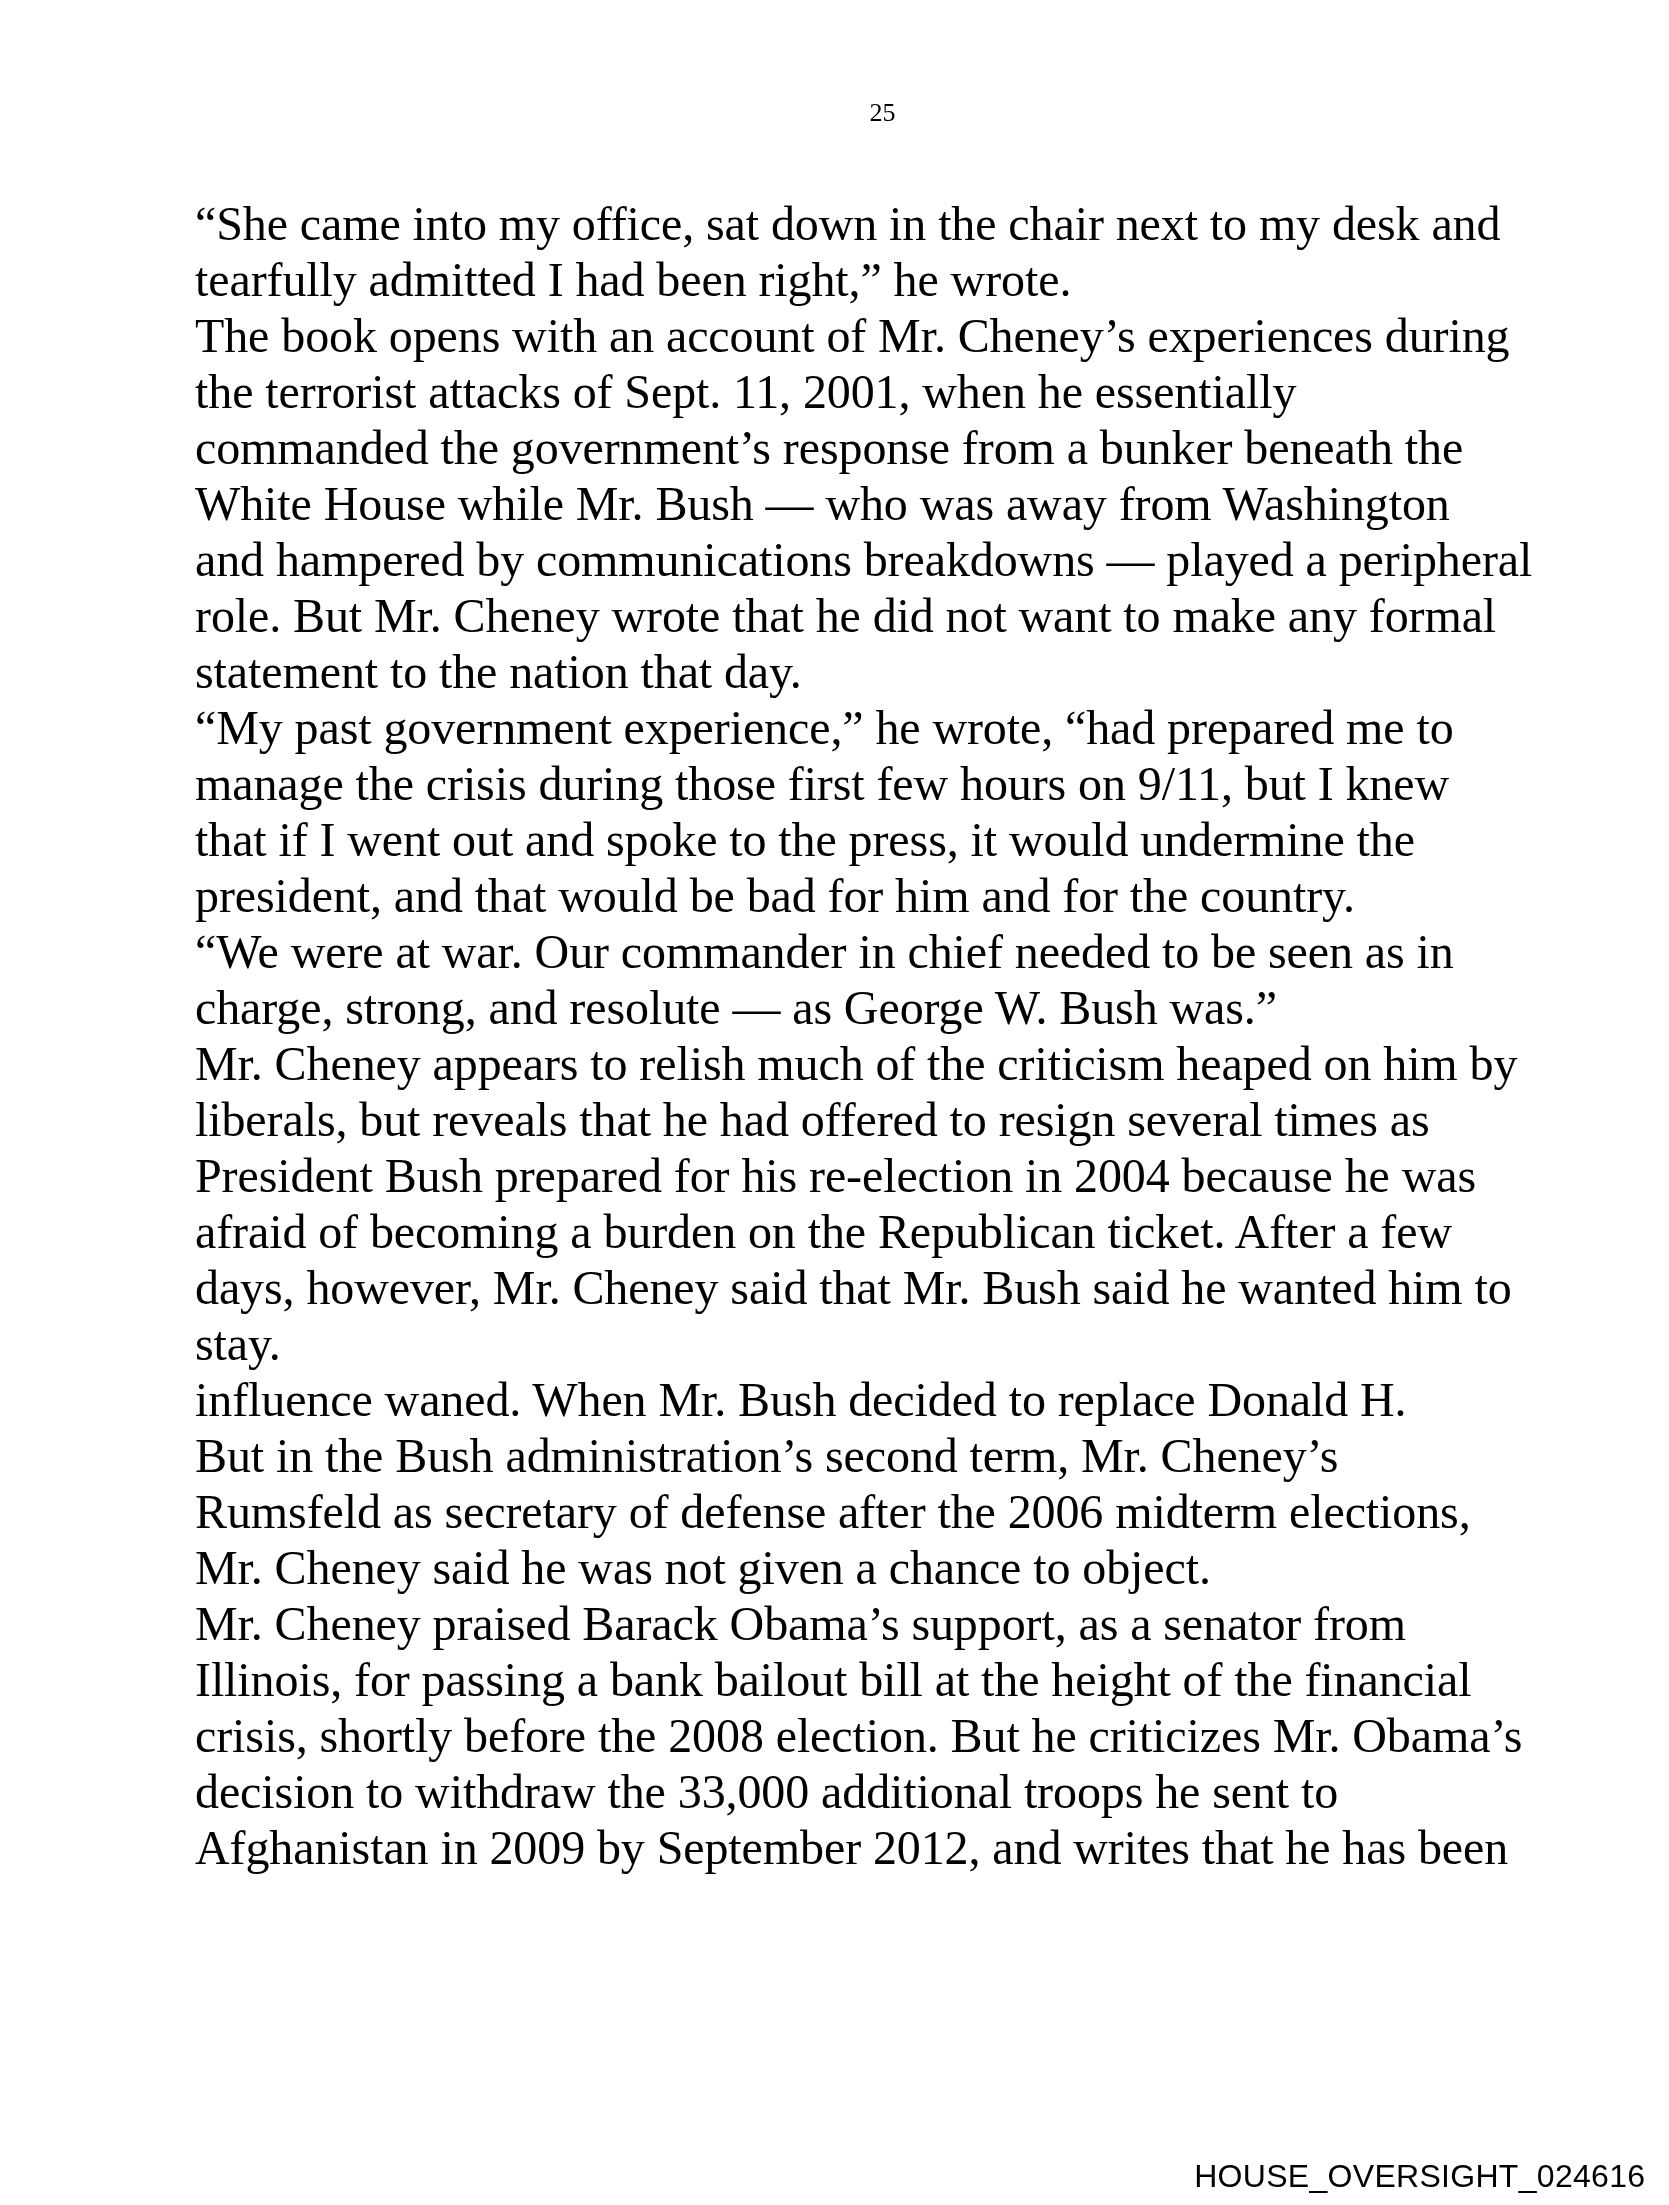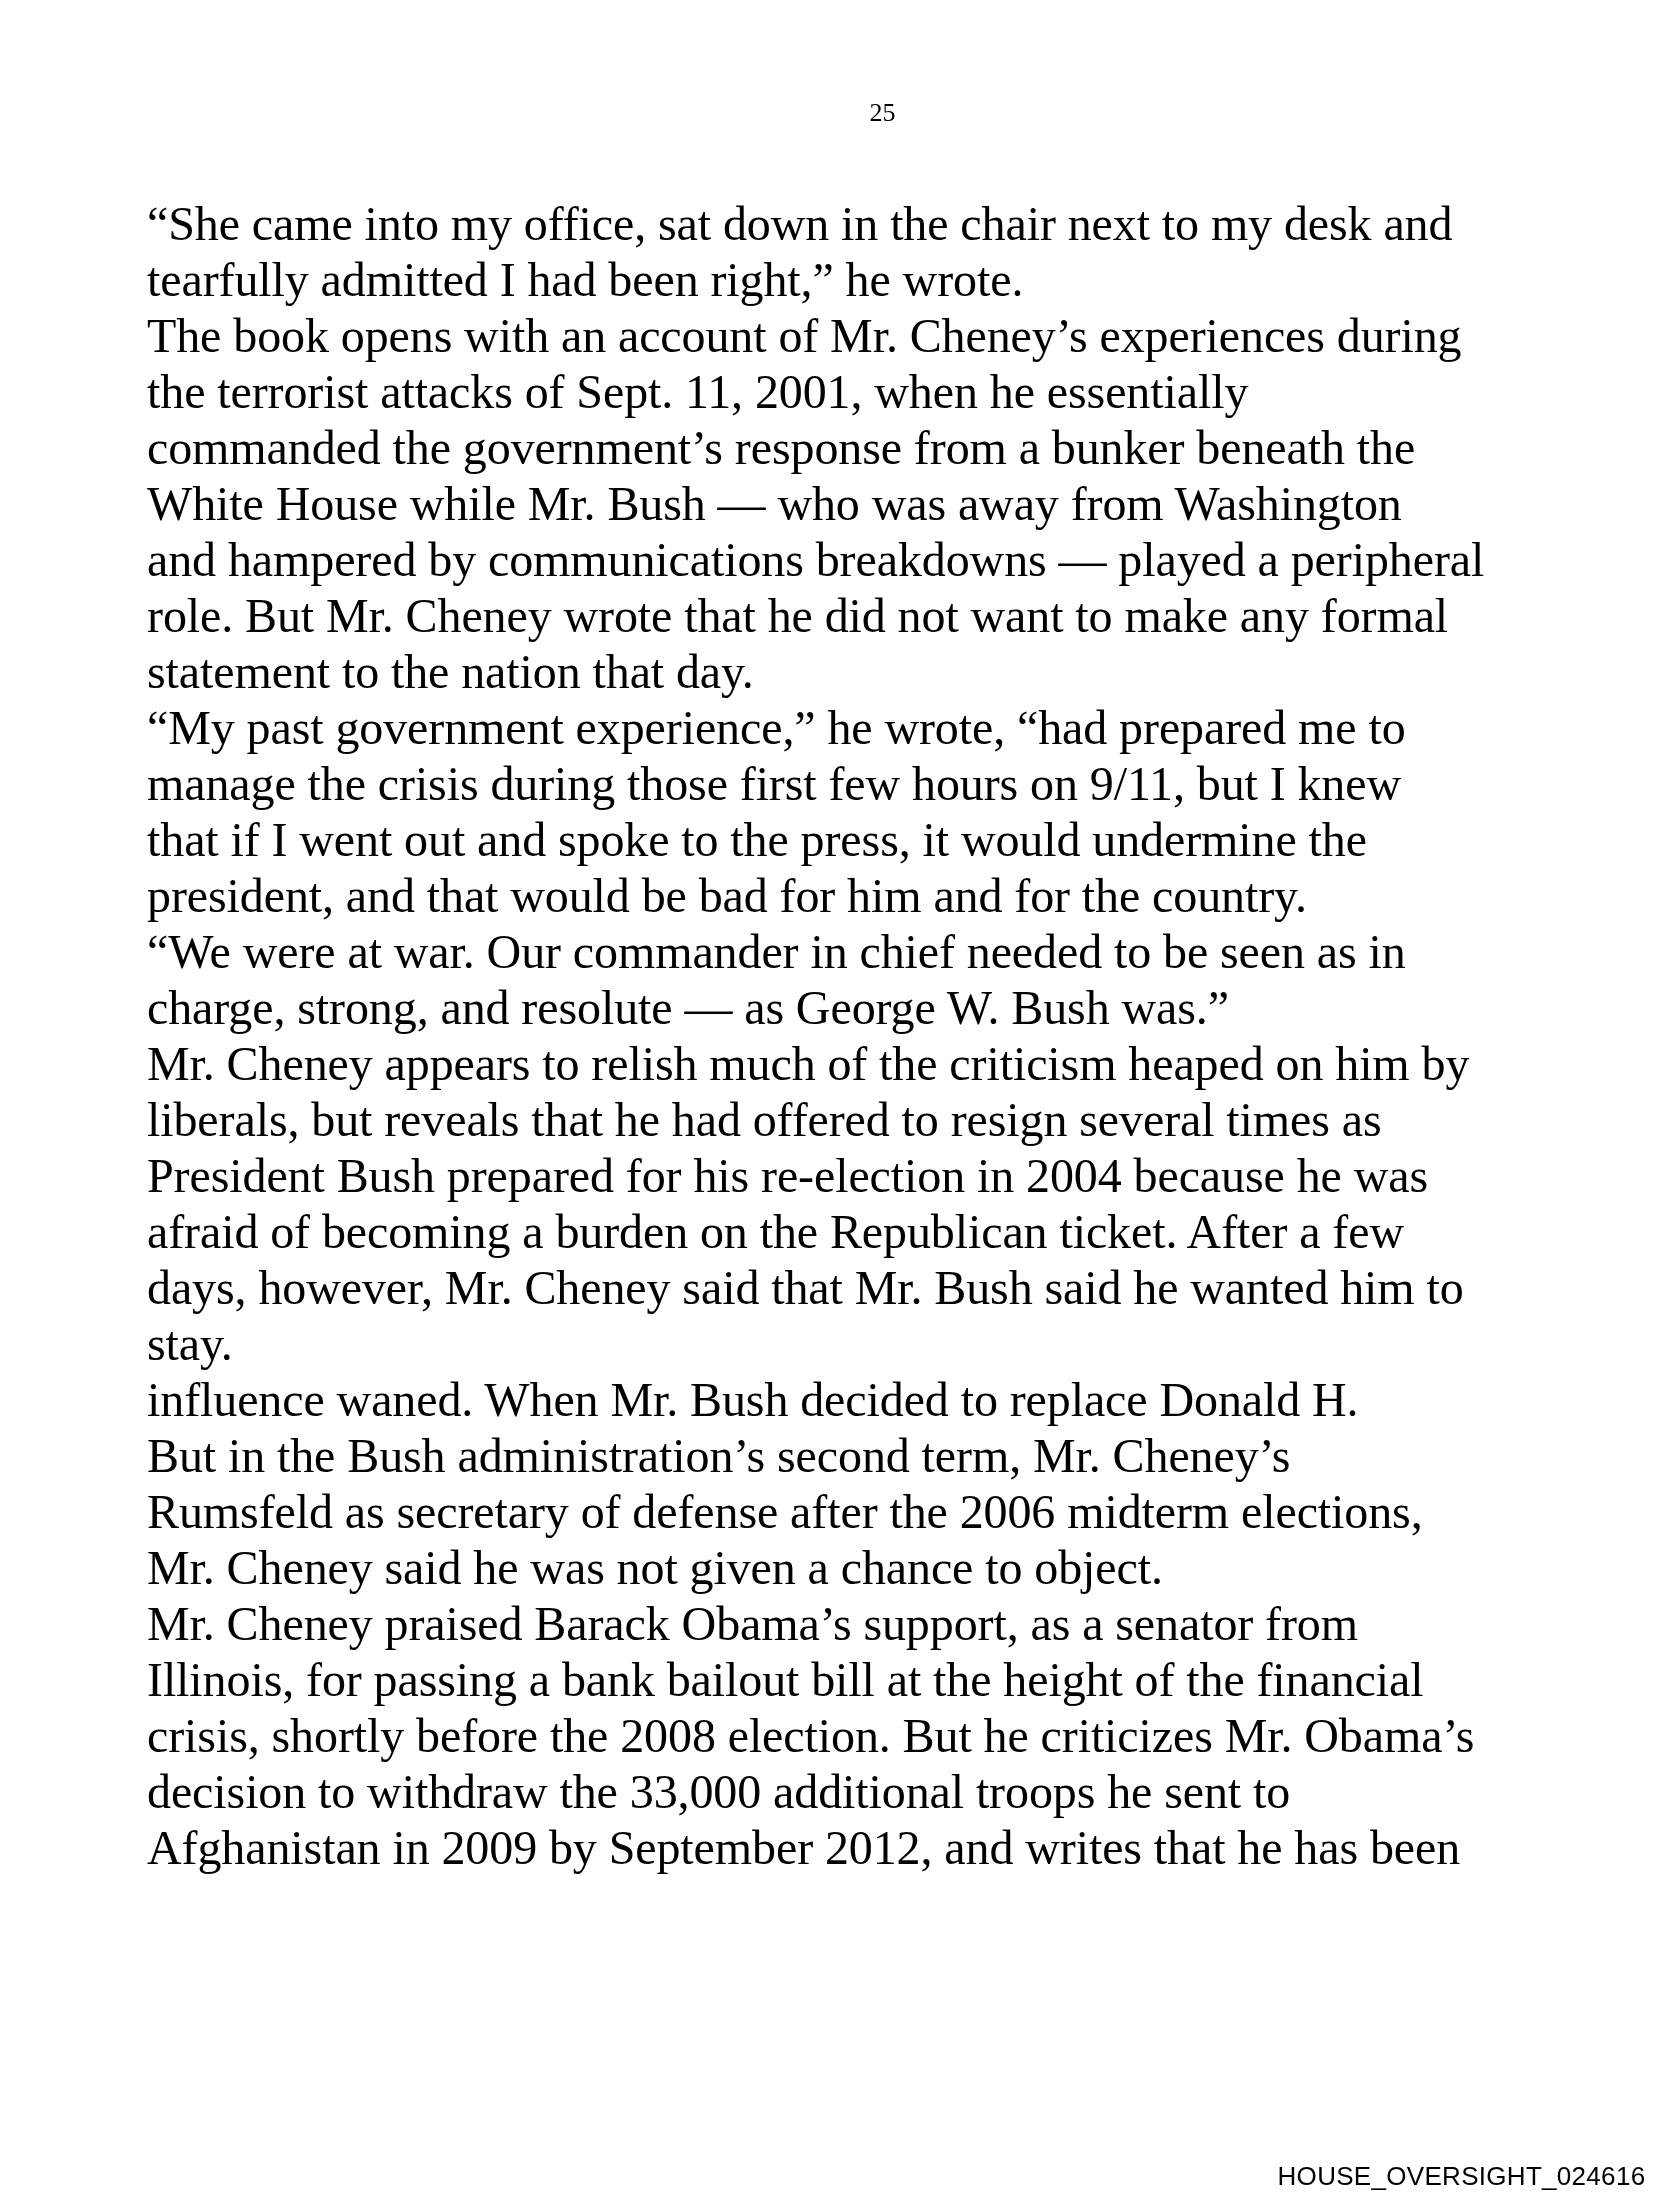--- a/index.html
+++ b/index.html
@@ -32,27 +32,28 @@
       width: 1401px;
       font-family: "Liberation Serif", "DejaVu Serif", serif;
       font-size: 48px;
       line-height: 56px;
       letter-spacing: -0.1px;
     }
     .line {
       display: block;
       white-space: nowrap;
       height: 56px;
+      margin-left: 48px;
     }
     .bates {
       position: absolute;
       top: 2159px;
       right: 23.6px;
       font-family: "Liberation Sans", "DejaVu Sans", sans-serif;
-      font-size: 26px;
+      font-size: 32px;
       line-height: 34px;
       letter-spacing: 0.3px;
     }
   </style>
 </head>
 <body>
 
 <div class="page-number">25</div>
 
 <div class="body-text">

